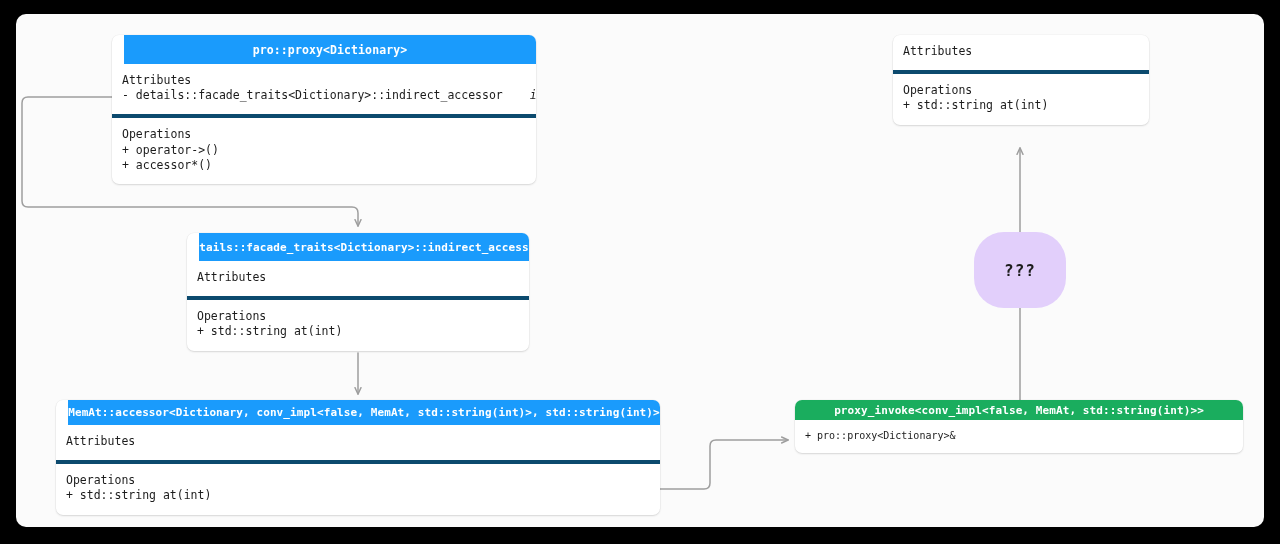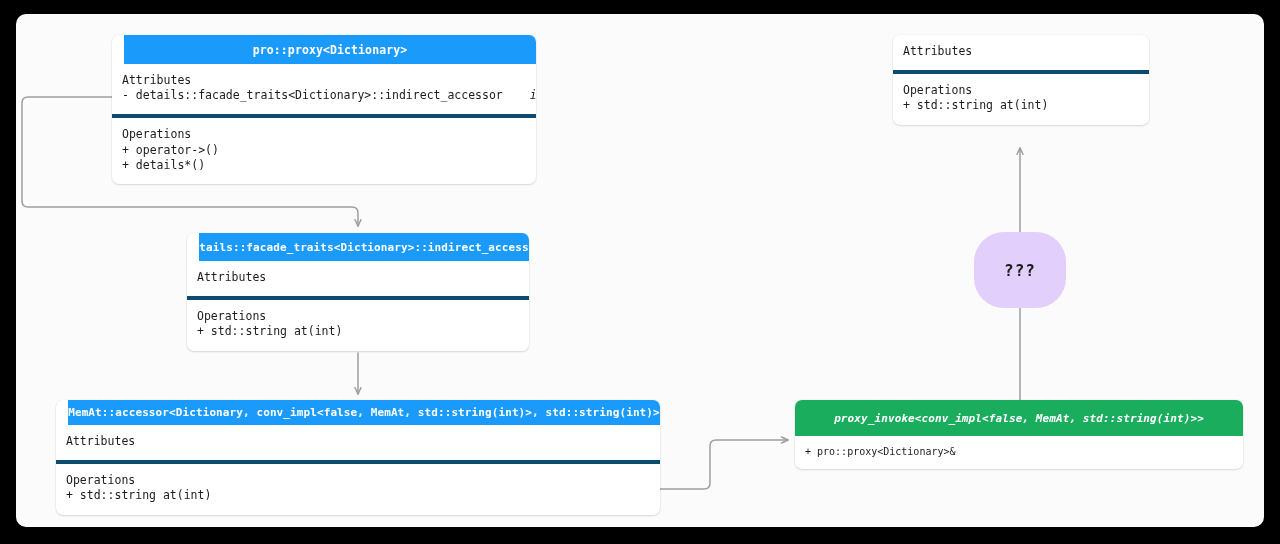--- a/index.html
+++ b/index.html
@@ -82,21 +82,21 @@
 
   #box-indirect     { left: 171px; top: 219px; width: 342px; }
   #box-indirect .uml-header { height: 28px; font-size: 11px; }
   #box-indirect .uml-section { font-size: 11.5px; }
 
   #box-memat        { left: 40px;  top: 386px; width: 604px; }
   #box-memat   .uml-header { height: 25px; font-size: 11px; }
   #box-memat   .uml-section { font-size: 11.5px; }
 
   #box-invoke       { left: 779px; top: 386px; width: 448px; }
-  #box-invoke  .uml-header { height: 36px; font-size: 11px; font-style: italic; }
+  #box-invoke  .uml-header { height: 20px; font-size: 11px; }
   #box-invoke  .uml-section { font-size: 10px; }
 
   
   #note-unknown {
     position: absolute;
     left: 958px;
     top: 218px;
     width: 92px;
     height: 76px;
     background: #e2cffb;
@@ -139,21 +139,21 @@
     <div class="uml-header blue">
       <span>pro::proxy&lt;Dictionary&gt;</span>
     </div>
     <div class="uml-section">
       <div class="uml-line">Attributes</div>
       <div class="uml-line italic-tail"><span>- details::facade_traits&lt;Dictionary&gt;::indirect_accessor </span><em>ia_</em></div>
     </div>
     <div class="uml-section">
       <div class="uml-line">Operations</div>
       <div class="uml-line">+ operator-&gt;()</div>
-      <div class="uml-line">+ details*()</div>
+      <div class="uml-line">+ accessor*()</div>
     </div>
   </div>
 
   <div class="uml-box" id="box-map">
     <div class="uml-section">
       <div class="uml-line">Attributes</div>
     </div>
     <div class="uml-section">
       <div class="uml-line">Operations</div>
       <div class="uml-line">+ std::string at(int)</div>

